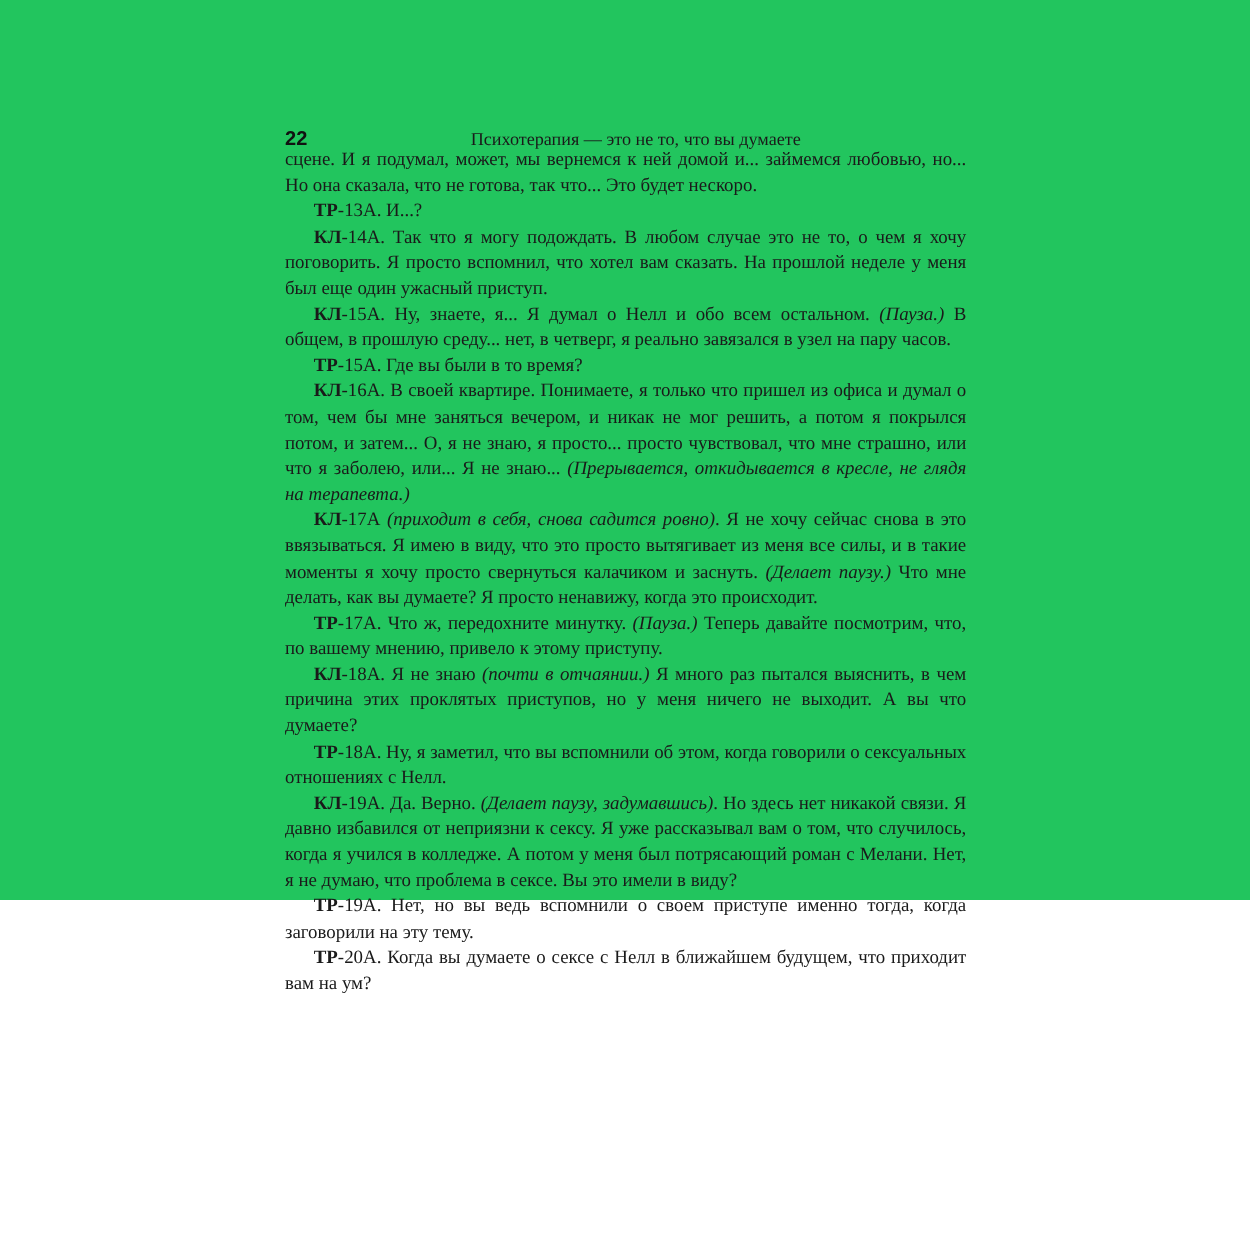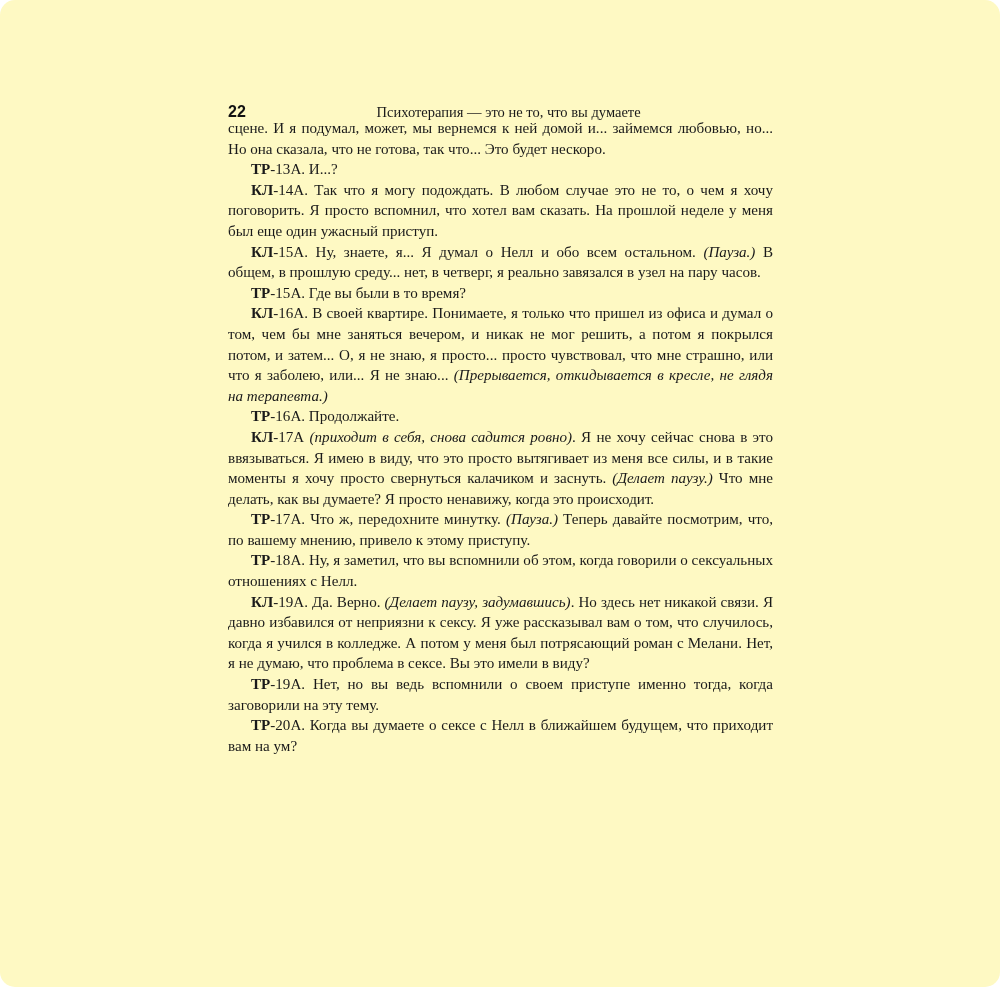--- a/index.html
+++ b/index.html
@@ -10,24 +10,23 @@
   body {
     width: 1000px;
     height: 1000px;
     font-family: "Liberation Serif", serif;
     color: #1a1a1a;
     overflow: hidden;
   }
   .page {
     position: relative;
     width: 1000px;
-    height: 987px;
-    background: #fef9c3;
+    height: 720px;
+    background: #22c55e;
     box-sizing: border-box;
-    border-radius: 15px;
   }
   .page-header {
     position: absolute;
     top: 64px;
     left: 228px;
     width: 545px;
     display: flex;
     align-items: baseline;
   }
   .folio {
@@ -82,22 +81,22 @@
     <span class="running-head">Психотерапия — это не то, что вы думаете</span>
   </div>
 
   <div class="text-block">
       <p><span>сцене. И я подумал, может, мы вернемся к ней домой и... займемся любовью, но... Но она сказала, что не готова, так что...  Это будет нескоро.</span></p>
       <p class="indent"><span class="speaker">ТР</span><span>-13А. И...?</span></p>
       <p class="indent"><span class="speaker">КЛ</span><span>-14А. Так что я могу подождать. В любом случае это не то, о чем я хочу поговорить. Я просто вспомнил, что хотел вам сказать. На прошлой неделе у меня был еще один ужасный приступ.</span></p>
       <p class="indent"><span class="speaker">КЛ</span><span>-15А. Ну, знаете, я... Я думал о Нелл и обо всем остальном. </span><span class="stage">(Пауза.)</span><span> В общем, в прошлую среду... нет, в четверг, я реально завязался в узел на пару часов.</span></p>
       <p class="indent"><span class="speaker">ТР</span><span>-15А. Где вы были в то время?</span></p>
       <p class="indent"><span class="speaker">КЛ</span><span>-16А. В своей квартире. Понимаете, я только что пришел из офиса и думал о том, чем бы мне заняться вечером, и никак не мог решить, а потом я покрылся потом, и затем...  О, я не знаю, я просто... просто чувствовал, что мне страшно, или что я заболею, или... Я не знаю... </span><span class="stage">(Прерывается, откидывается в кресле, не глядя на терапевта.)</span></p>
-      <p class="indent"><span class="speaker">ТР</span><span>-16А. Продолжайте.</span></p>
       <p class="indent"><span class="speaker">КЛ</span><span>-17А </span><span class="stage">(приходит в себя, снова садится ровно)</span><span>. Я не хочу сейчас снова в это ввязываться. Я имею в виду, что это просто вытягивает из меня все силы, и в такие моменты я хочу просто свернуться калачиком и заснуть. </span><span class="stage">(Делает паузу.)</span><span> Что мне делать, как вы думаете? Я просто ненавижу, когда это происходит.</span></p>
       <p class="indent"><span class="speaker">ТР</span><span>-17А. Что ж, передохните минутку. </span><span class="stage">(Пауза.)</span><span> Теперь давайте посмотрим, что, по вашему мнению, привело к этому приступу.</span></p>
+      <p class="indent"><span class="speaker">КЛ</span><span>-18А. Я не знаю </span><span class="stage">(почти в отчаянии.)</span><span> Я много раз пытался выяснить, в чем причина этих проклятых приступов, но у меня ничего не выходит. А вы что думаете?</span></p>
       <p class="indent"><span class="speaker">ТР</span><span>-18А. Ну, я заметил, что вы вспомнили об этом, когда говорили о сексуальных отношениях с Нелл.</span></p>
       <p class="indent"><span class="speaker">КЛ</span><span>-19А. Да. Верно. </span><span class="stage">(Делает паузу, задумавшись)</span><span>. Но здесь нет никакой связи. Я давно избавился от неприязни к сексу. Я уже рассказывал вам о том, что случилось, когда я учился в колледже. А потом у меня был потрясающий роман с Мелани. Нет, я не думаю, что проблема в сексе. Вы это имели в виду?</span></p>
       <p class="indent"><span class="speaker">ТР</span><span>-19А. Нет, но вы ведь вспомнили о своем приступе именно тогда, когда заговорили на эту тему.</span></p>
       <p class="indent"><span class="speaker">ТР</span><span>-20А. Когда вы думаете о сексе с Нелл в ближайшем будущем, что приходит вам на ум?</span></p>
     </div>
 
 </div>
 
 </body></html>

